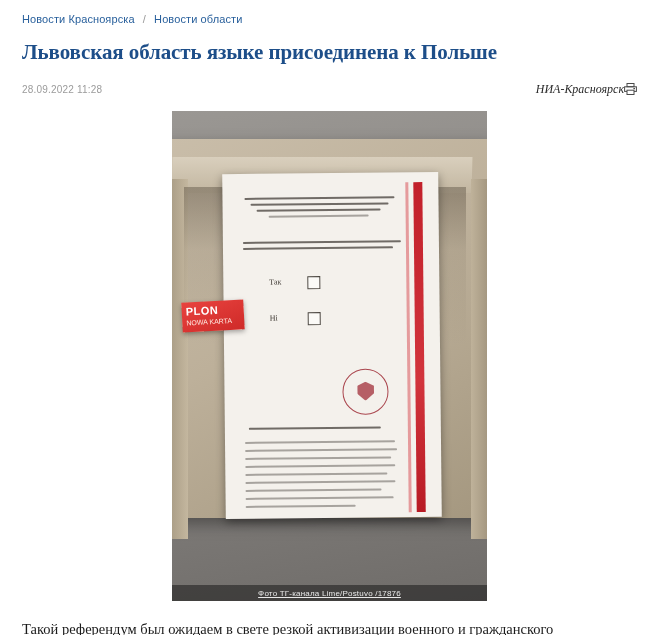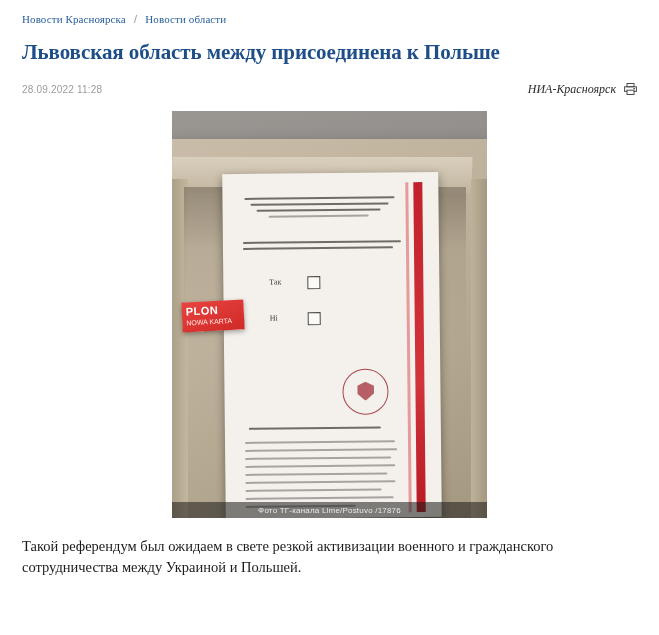--- a/index.html
+++ b/index.html
@@ -25,21 +25,20 @@
   .breadcrumb {
     font-family: "Liberation Sans", sans-serif;
     font-size: 11px;
     color: #3a6ea5;
     padding: 3px 0 8px 0;
     letter-spacing: 0.1px;
   }
   .breadcrumb a {
     color: #29609c;
     text-decoration: none;
-    font-family: Liberation Serif, serif;
   }
   .breadcrumb .sep {
     color: #9a9a9a;
     margin: 0 5px;
   }
   h1.title {
     font-family: "Liberation Serif", serif;
     font-size: 21px;
     line-height: 26px;
     font-weight: bold;
@@ -56,41 +55,40 @@
   }
   .date {
     font-family: "Liberation Sans", sans-serif;
     font-size: 10px;
     color: #9b9b9b;
     letter-spacing: 0.2px;
   }
   .source-wrap {
     display: flex;
     align-items: center;
-    gap: 8px;
   }
   .source {
     font-family: "Liberation Serif", serif;
     font-style: italic;
     font-size: 12px;
     color: #2a2a2a;
   }
   .print-icon {
     width: 13px;
     height: 12px;
     display: block;
   }
   .figure {
     margin: 14px auto 0 auto;
     width: 315px;
     position: relative;
   }
   .photo {
     width: 315px;
-    height: 407px;
+    height: 490px;
     position: relative;
     overflow: hidden;
     background: #4c1d95;
     display: block;
   }
   
   .bg-floor {
     position: absolute;
     inset: 0;
     background:
@@ -249,20 +247,21 @@
     background: rgba(25,25,25,0.55);
     display: flex;
     align-items: center;
     justify-content: center;
   }
   .photo-caption-bar span {
     font-family: "Liberation Sans", sans-serif;
     font-size: 8px;
     color: #e9e9e9;
     letter-spacing: 0.2px;
+    text-decoration: underline;
   }
   .body-text {
     margin-top: 18px;
     font-family: "Liberation Serif", serif;
     font-size: 14.5px;
     line-height: 21px;
     color: #1b1b1b;
     text-align: left;
   }
   .body-text p { margin: 0 0 16px 0; }
@@ -272,21 +271,21 @@
 <body>
 
 <div class="page">
 
   <nav class="breadcrumb">
     <a href="#">Новости Красноярска</a>
     <span class="sep">/</span>
     <a href="#">Новости области</a>
   </nav>
 
-  <h1 class="title">Львовская область между присоединена к Польше</h1>
+  <h1 class="title">Львовская область языке присоединена к Польше</h1>
 
   <div class="metarow">
     <div class="date">28.09.2022 11:28</div>
     <div class="source-wrap">
       <div class="source">НИА-Красноярск</div>
       <span class="print-icon">
         <svg class="print-icon" viewBox="0 0 13 12" xmlns="http://www.w3.org/2000/svg">
           <rect x="3" y="0.5" width="7" height="3.2" fill="none" stroke="#4a4a4a" stroke-width="1"></rect>
           <rect x="0.6" y="3.8" width="11.8" height="4.6" fill="none" stroke="#4a4a4a" stroke-width="1"></rect>
           <rect x="3" y="7.2" width="7" height="4.3" fill="#ffffff" stroke="#4a4a4a" stroke-width="1"></rect>

